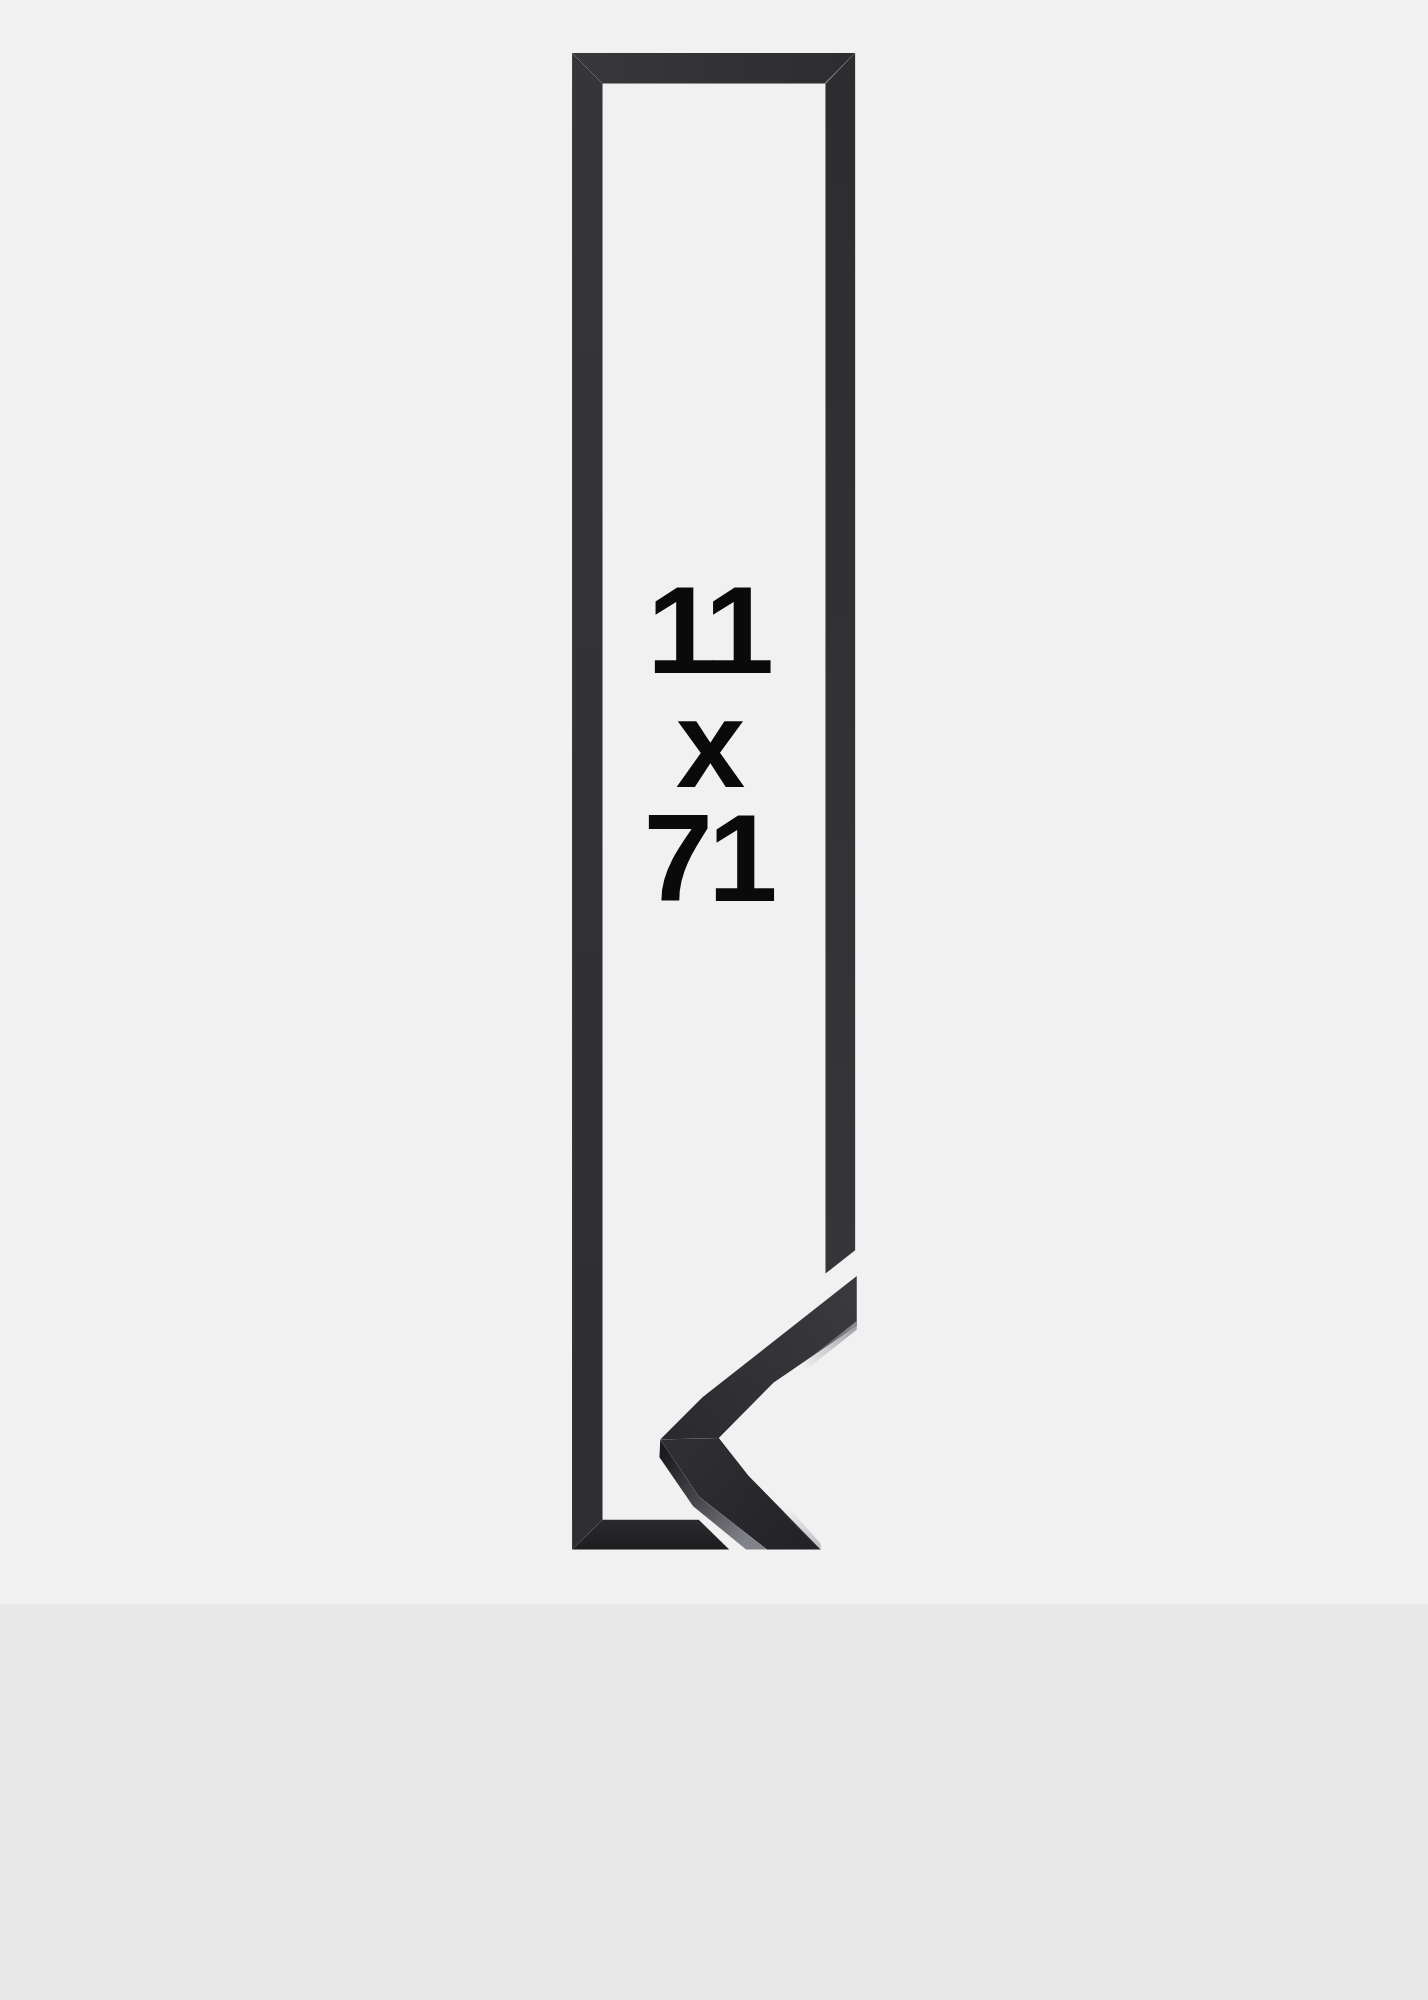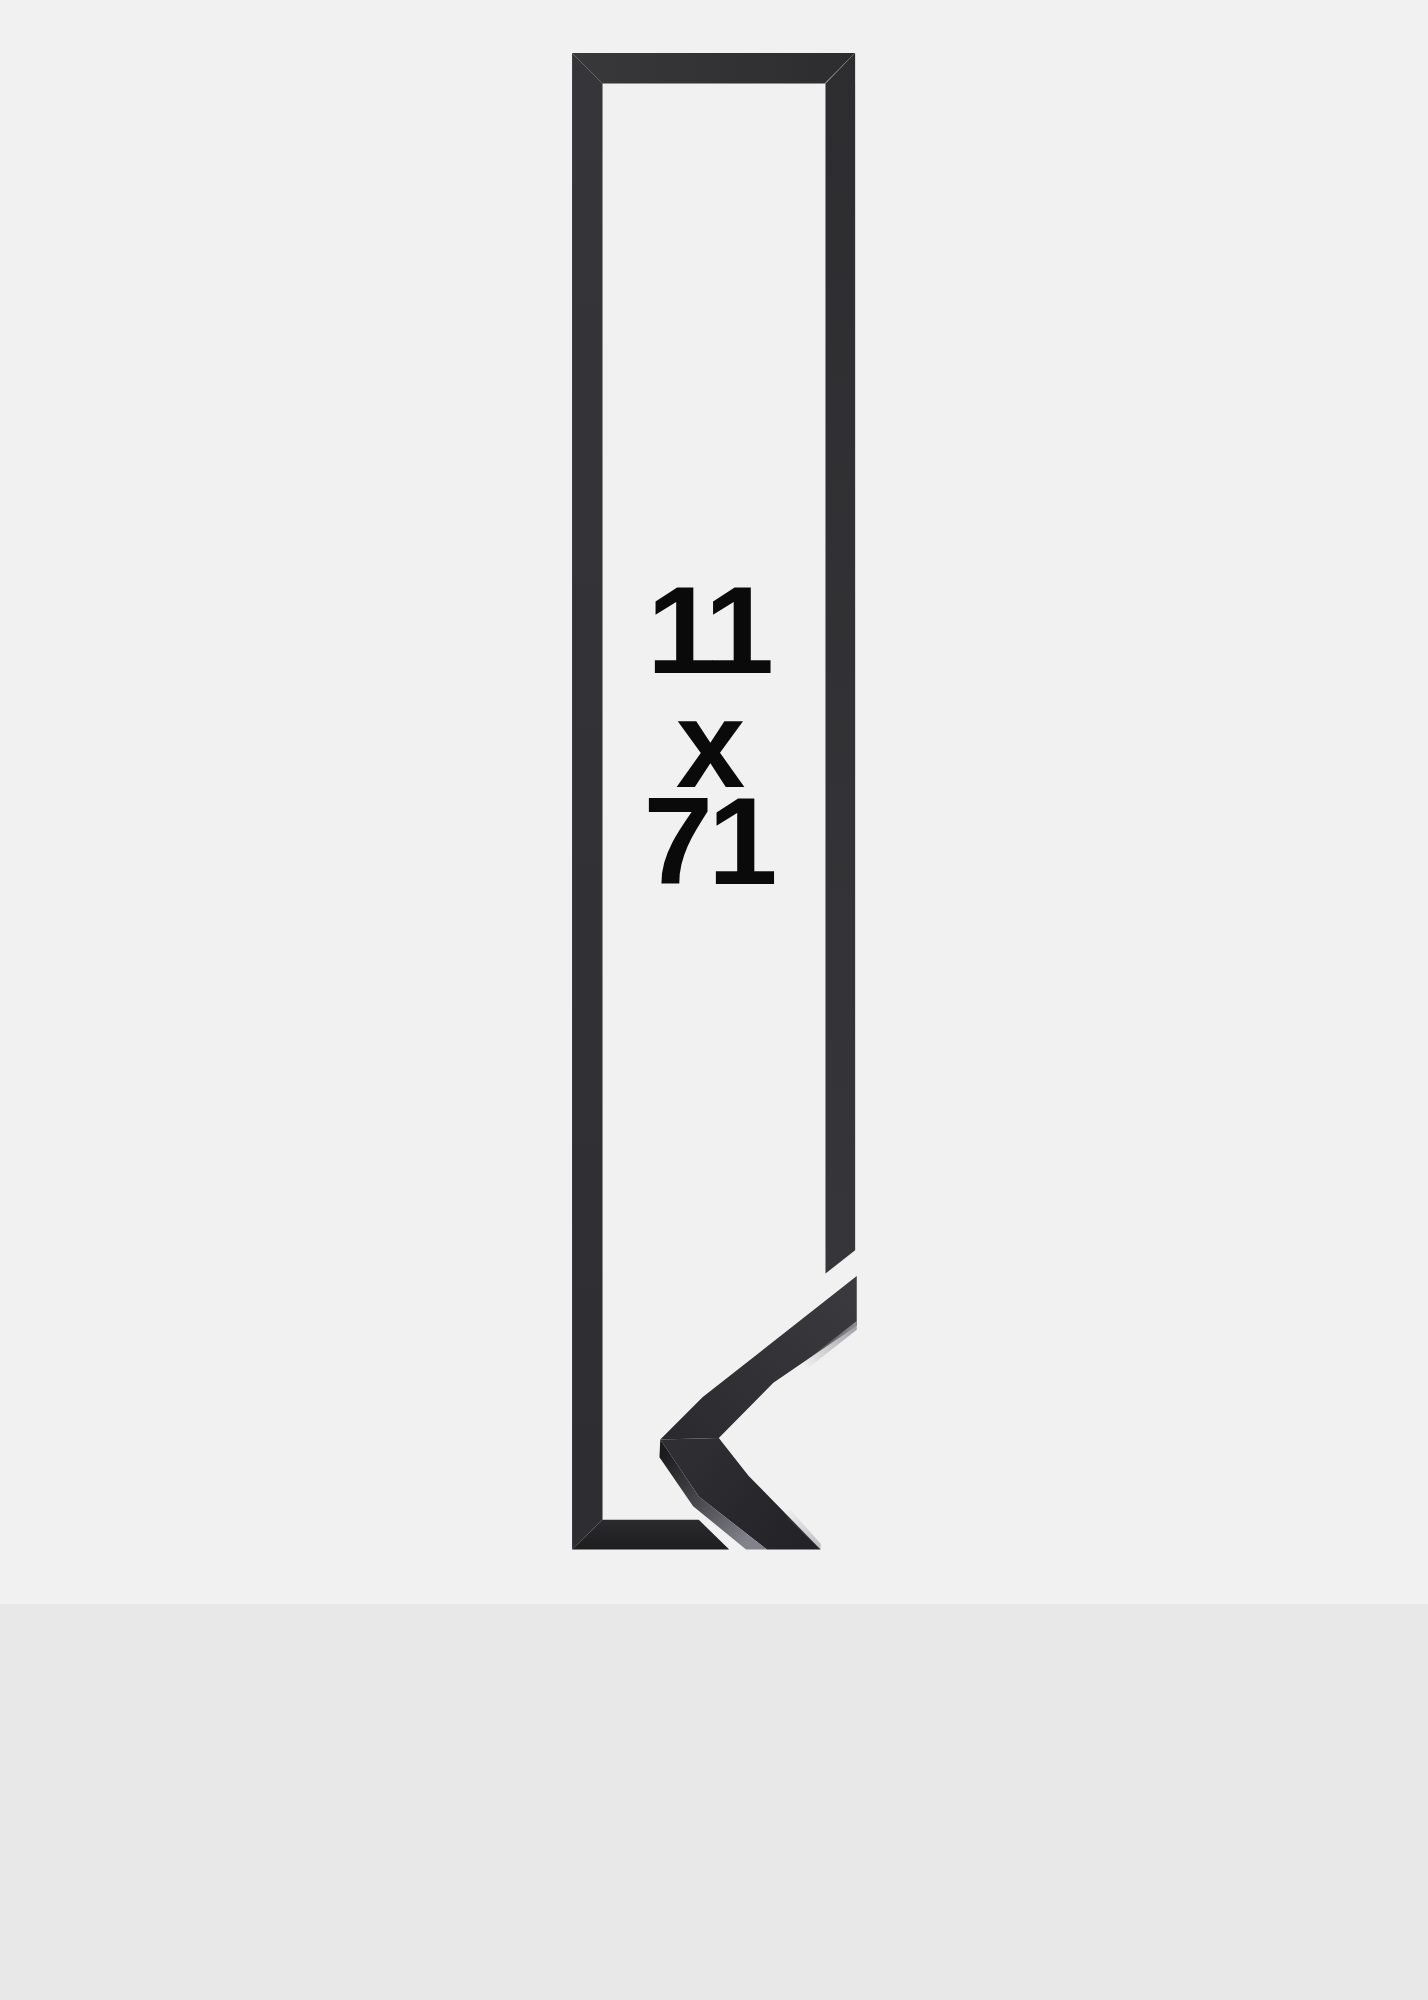--- a/index.html
+++ b/index.html
@@ -33,21 +33,21 @@
     font-weight: 700;
     font-size: 125px;
     line-height: 125px;
     letter-spacing: -5px;
     color: var(--label);
     white-space: nowrap;
     user-select: none;
   }
   .line-width  { top: 567px; }
   .line-sep    { top: 681px; }
-  .line-height { top: 778px; }
+  .line-height { top: 795px; }
 </style>
 </head>
 <body>
 
 <div class="canvas">
 
   <svg class="frame-svg" viewBox="0 0 1428 2000" aria-hidden="true">
     <defs>
       <linearGradient id="gTop" gradientUnits="userSpaceOnUse" x1="537" y1="85" x2="890" y2="85">
         <stop offset="0" stop-color="#38383b"></stop>

